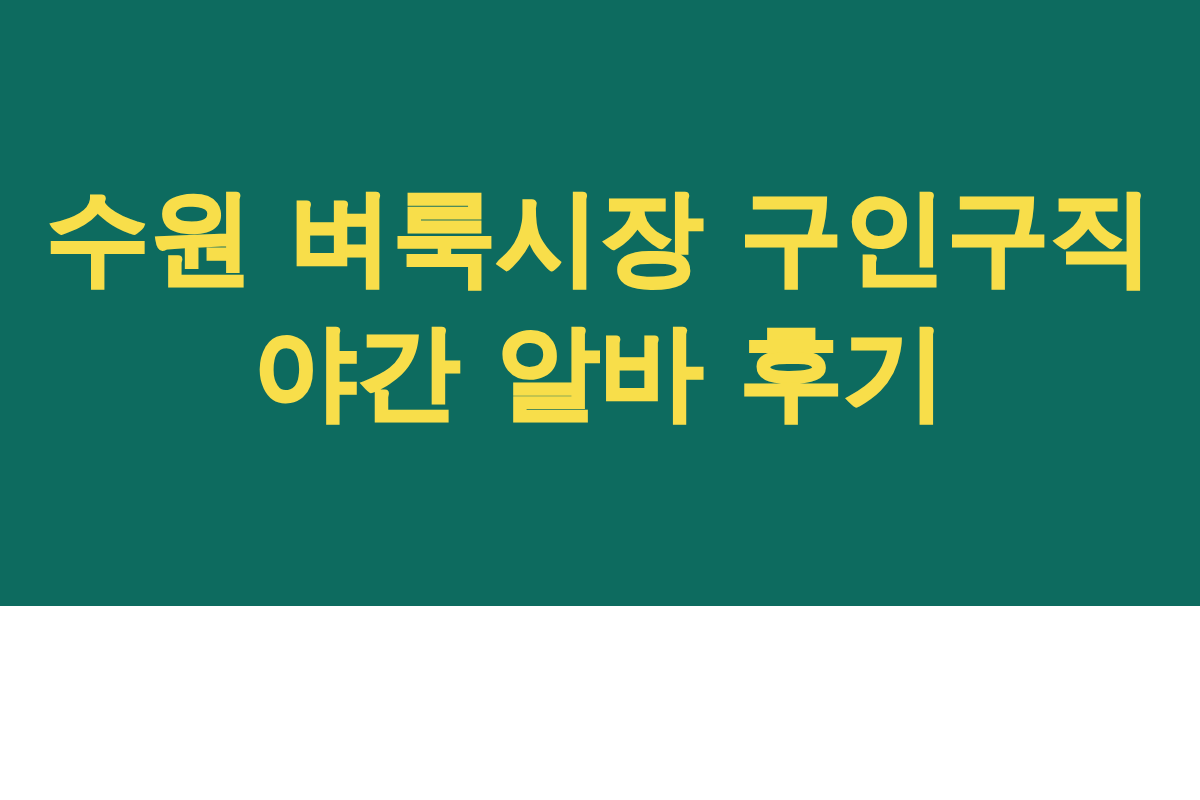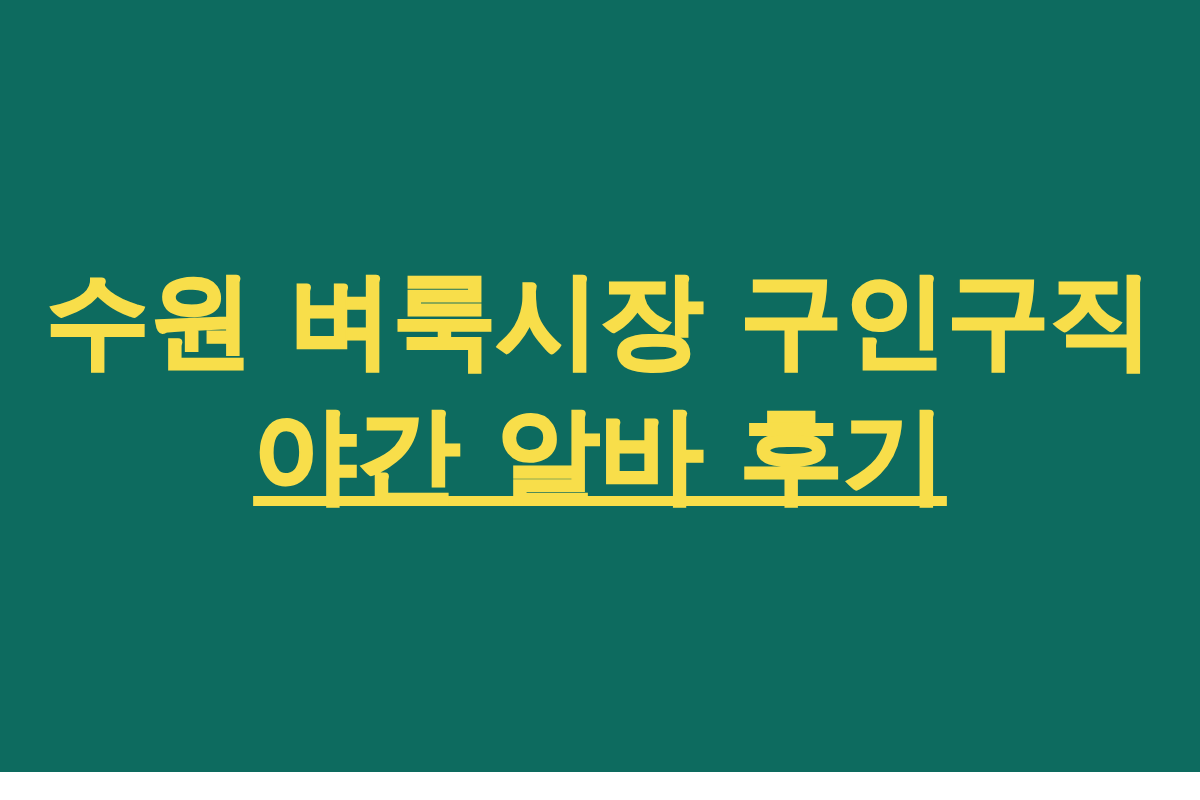--- a/index.html
+++ b/index.html
@@ -11,21 +11,21 @@
   body {
     width: 1200px;
     height: 800px;
     overflow: hidden;
     font-family: "DejaVu Sans", "Liberation Sans", sans-serif;
   }
 
   #thumbnail-canvas {
     position: relative;
     width: 1200px;
-    height: 772px;
+    height: 606px;
     background: #0D6B5F;
     display: flex;
     align-items: center;
     justify-content: center;
     box-sizing: border-box;
   }
 
   #title-block {
     width: 100%;
     text-align: center;
@@ -44,21 +44,21 @@
     letter-spacing: 0.5px;
     white-space: nowrap;
     
     paint-order: stroke fill;
     -webkit-text-stroke: 3px #F8DE4A;
     stroke-linejoin: round;
   }
 
   .title-line.line-1 { font-size: 103px; }
   .title-line.line-2 { font-size: 103px; }
-  .title-line.line-3 { font-size: 103px; text-decoration: underline; }
+  .title-line.line-3 { font-size: 103px; }
 </style>
 </head>
 <body>
 
 <div id="thumbnail-canvas" style="background: rgb(13, 107, 95);">
 
   <div id="title-block" style="text-align: center;">
 
     <span class="title-line line-1" style="color: rgb(248, 222, 74); -webkit-text-stroke: 3px rgb(248, 222, 74);">수원 벼룩시장 구인구직</span>
 

